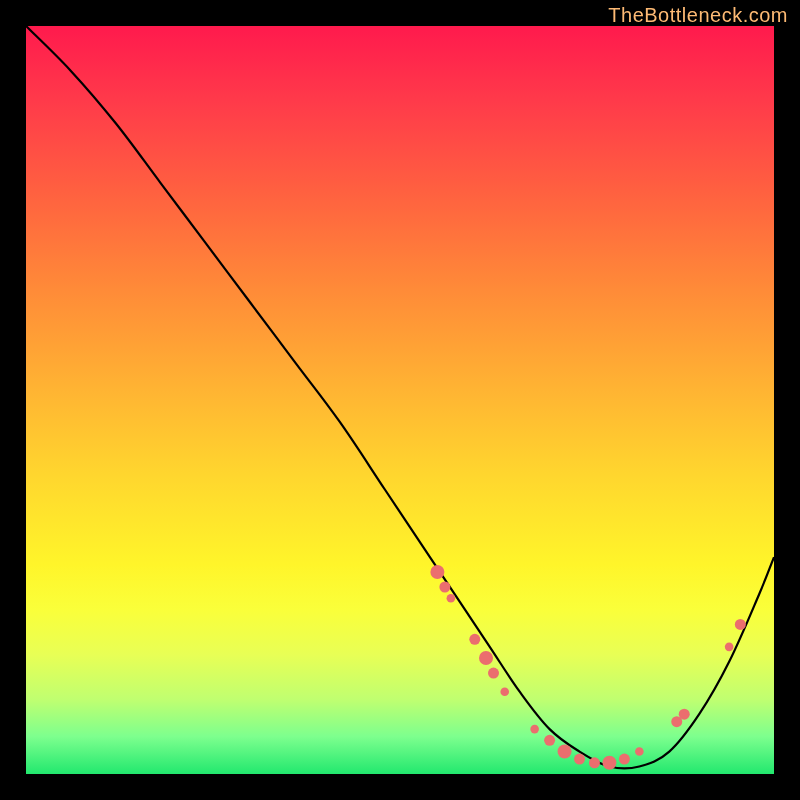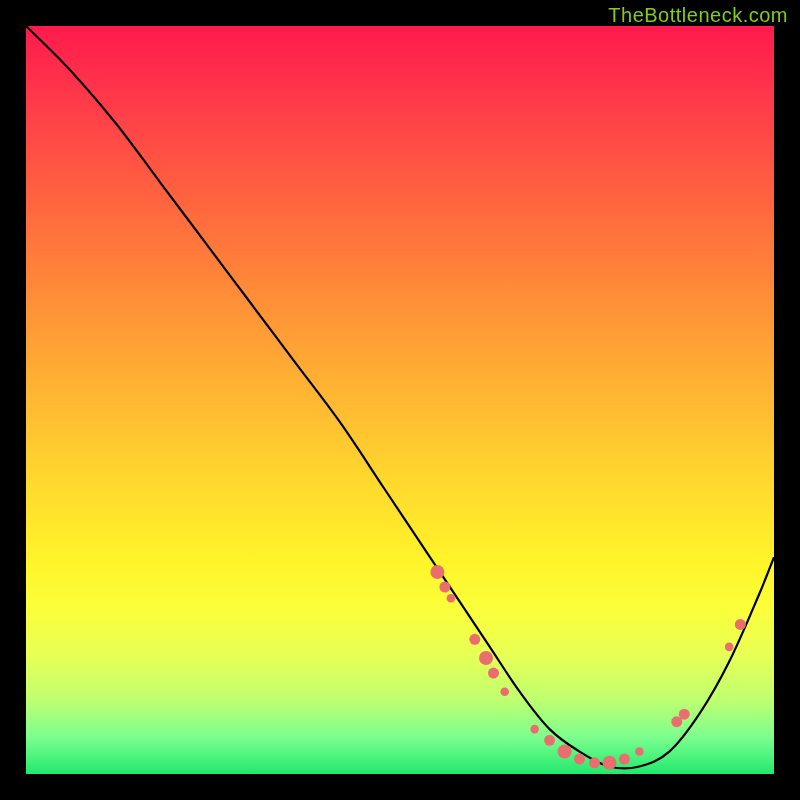--- a/index.html
+++ b/index.html
@@ -28,21 +28,21 @@
       #faff3a 78%,
       #e8ff55 84%,
       #c0ff70 90%,
       #7dff8e 95%,
       #22e86e 100%);
   }
   .watermark {
     position: absolute;
     top: 4px;
     right: 12px;
-    color: #84cc16;
+    color: #fdba74;
     font-size: 20px;
     letter-spacing: 0.5px;
     font-weight: 500;
     font-family: Arial, Helvetica, sans-serif;
   }
   svg.curve {
     position: absolute;
     left: 0;
     top: 0;
     width: 748px;

